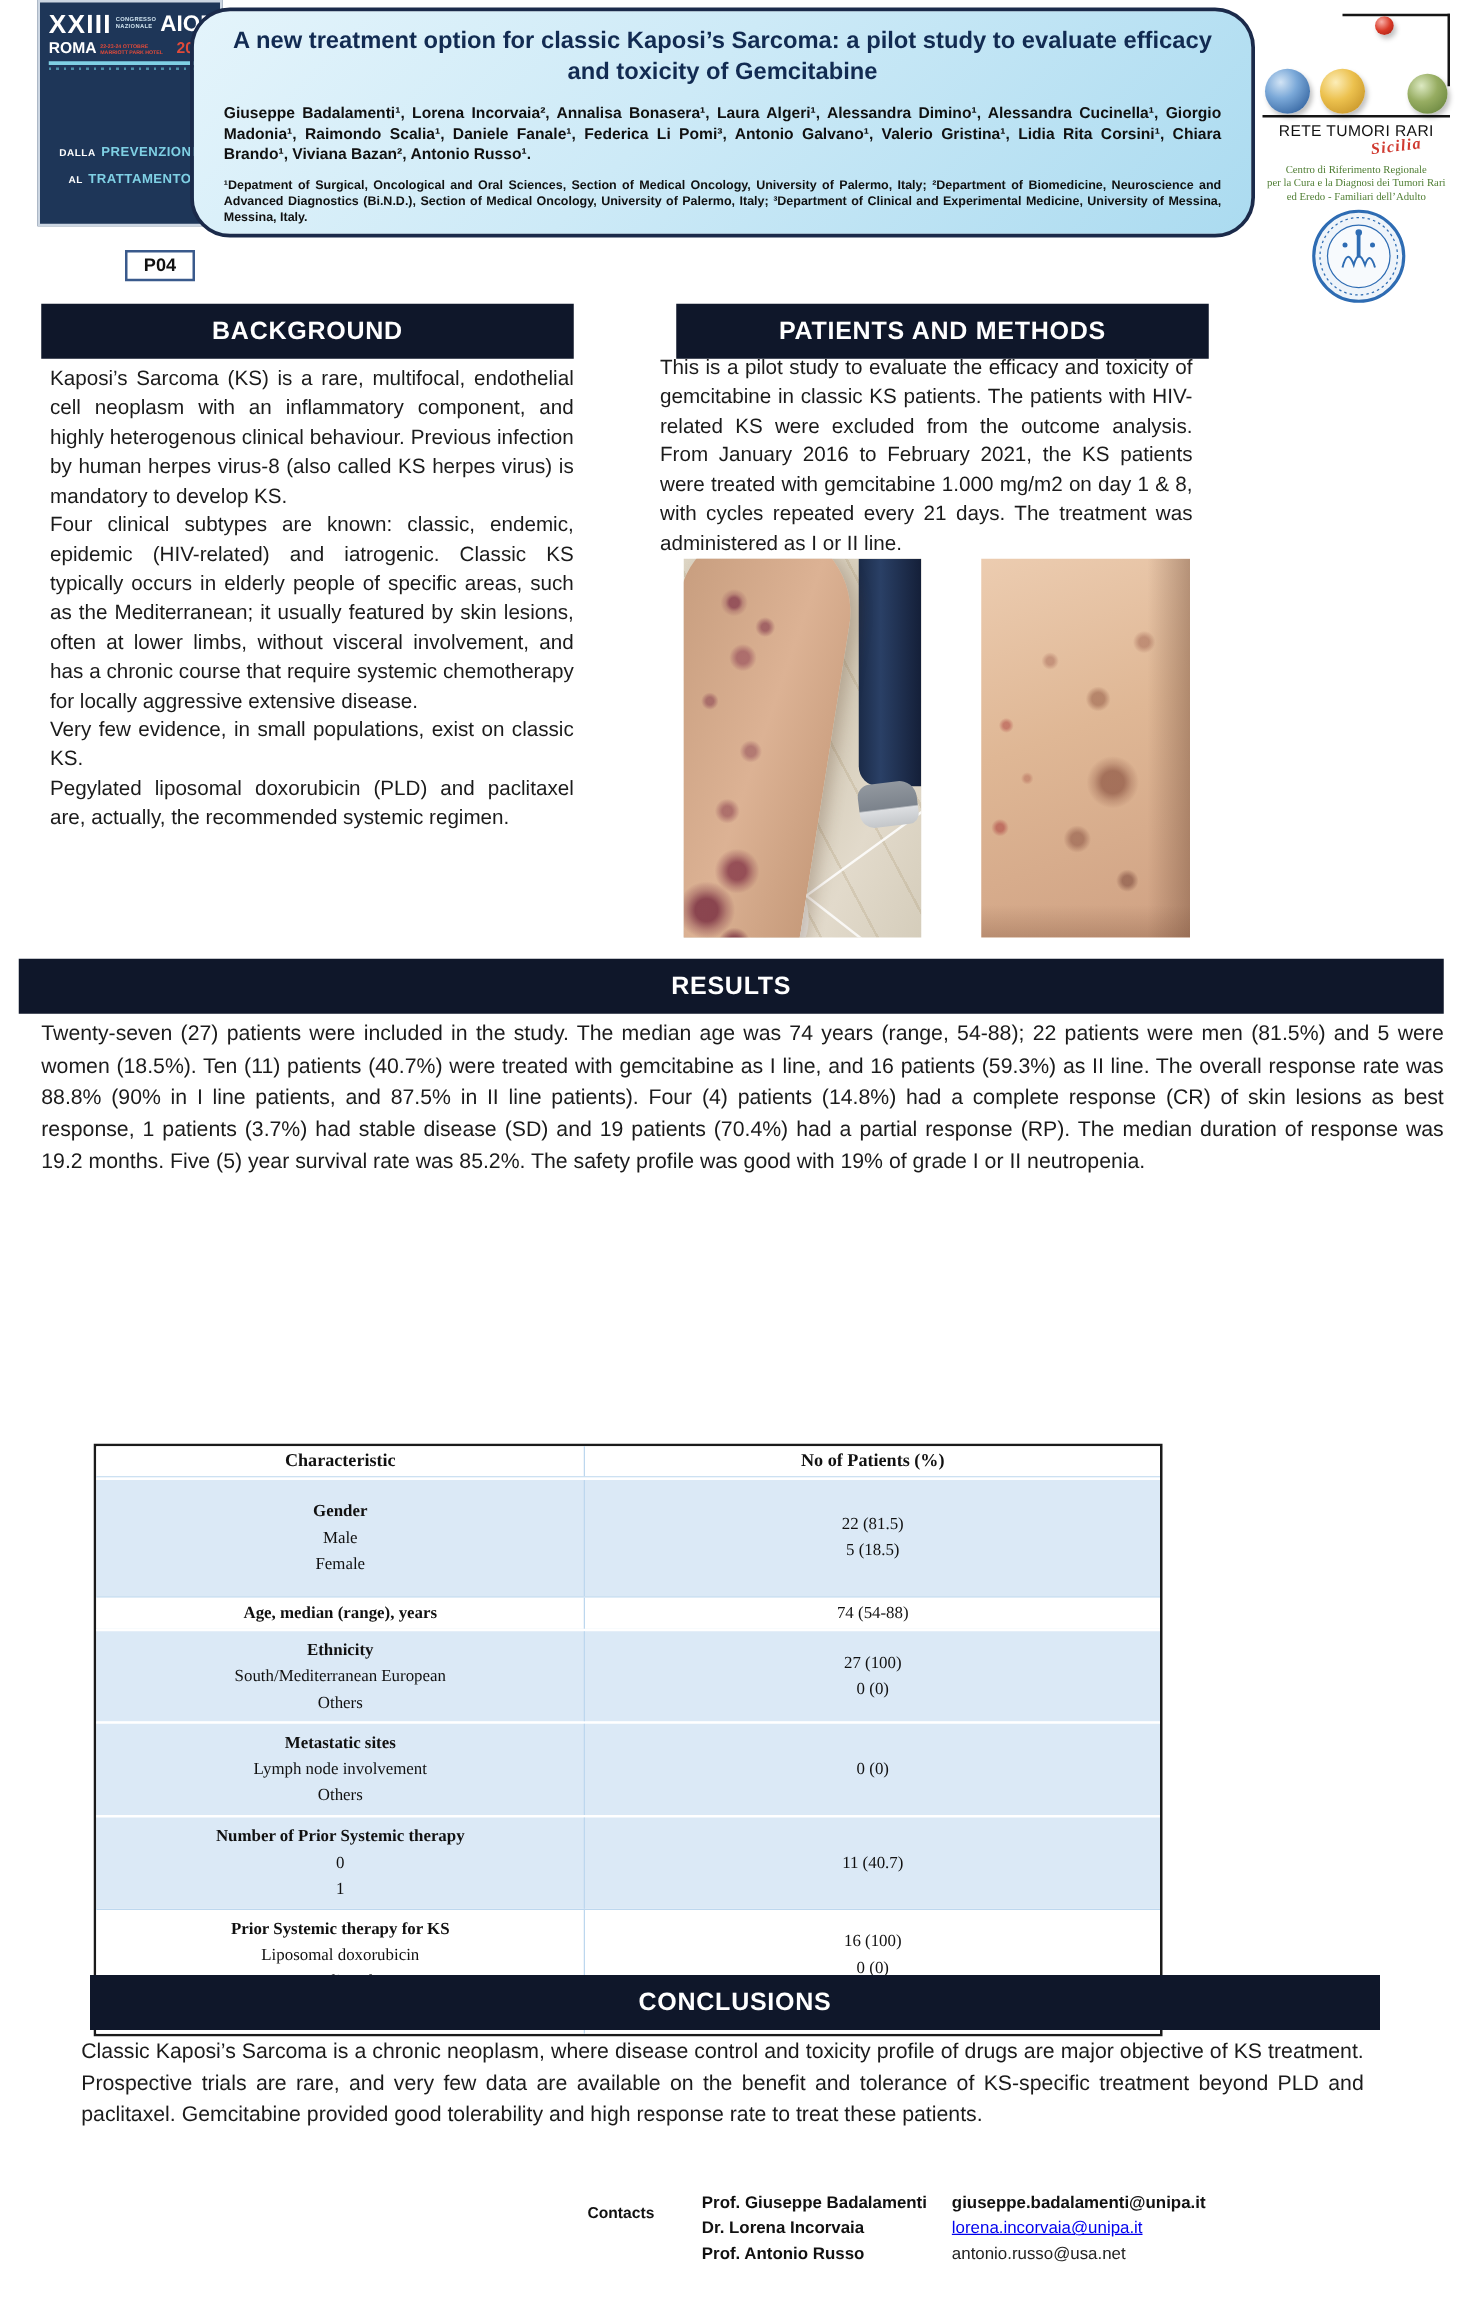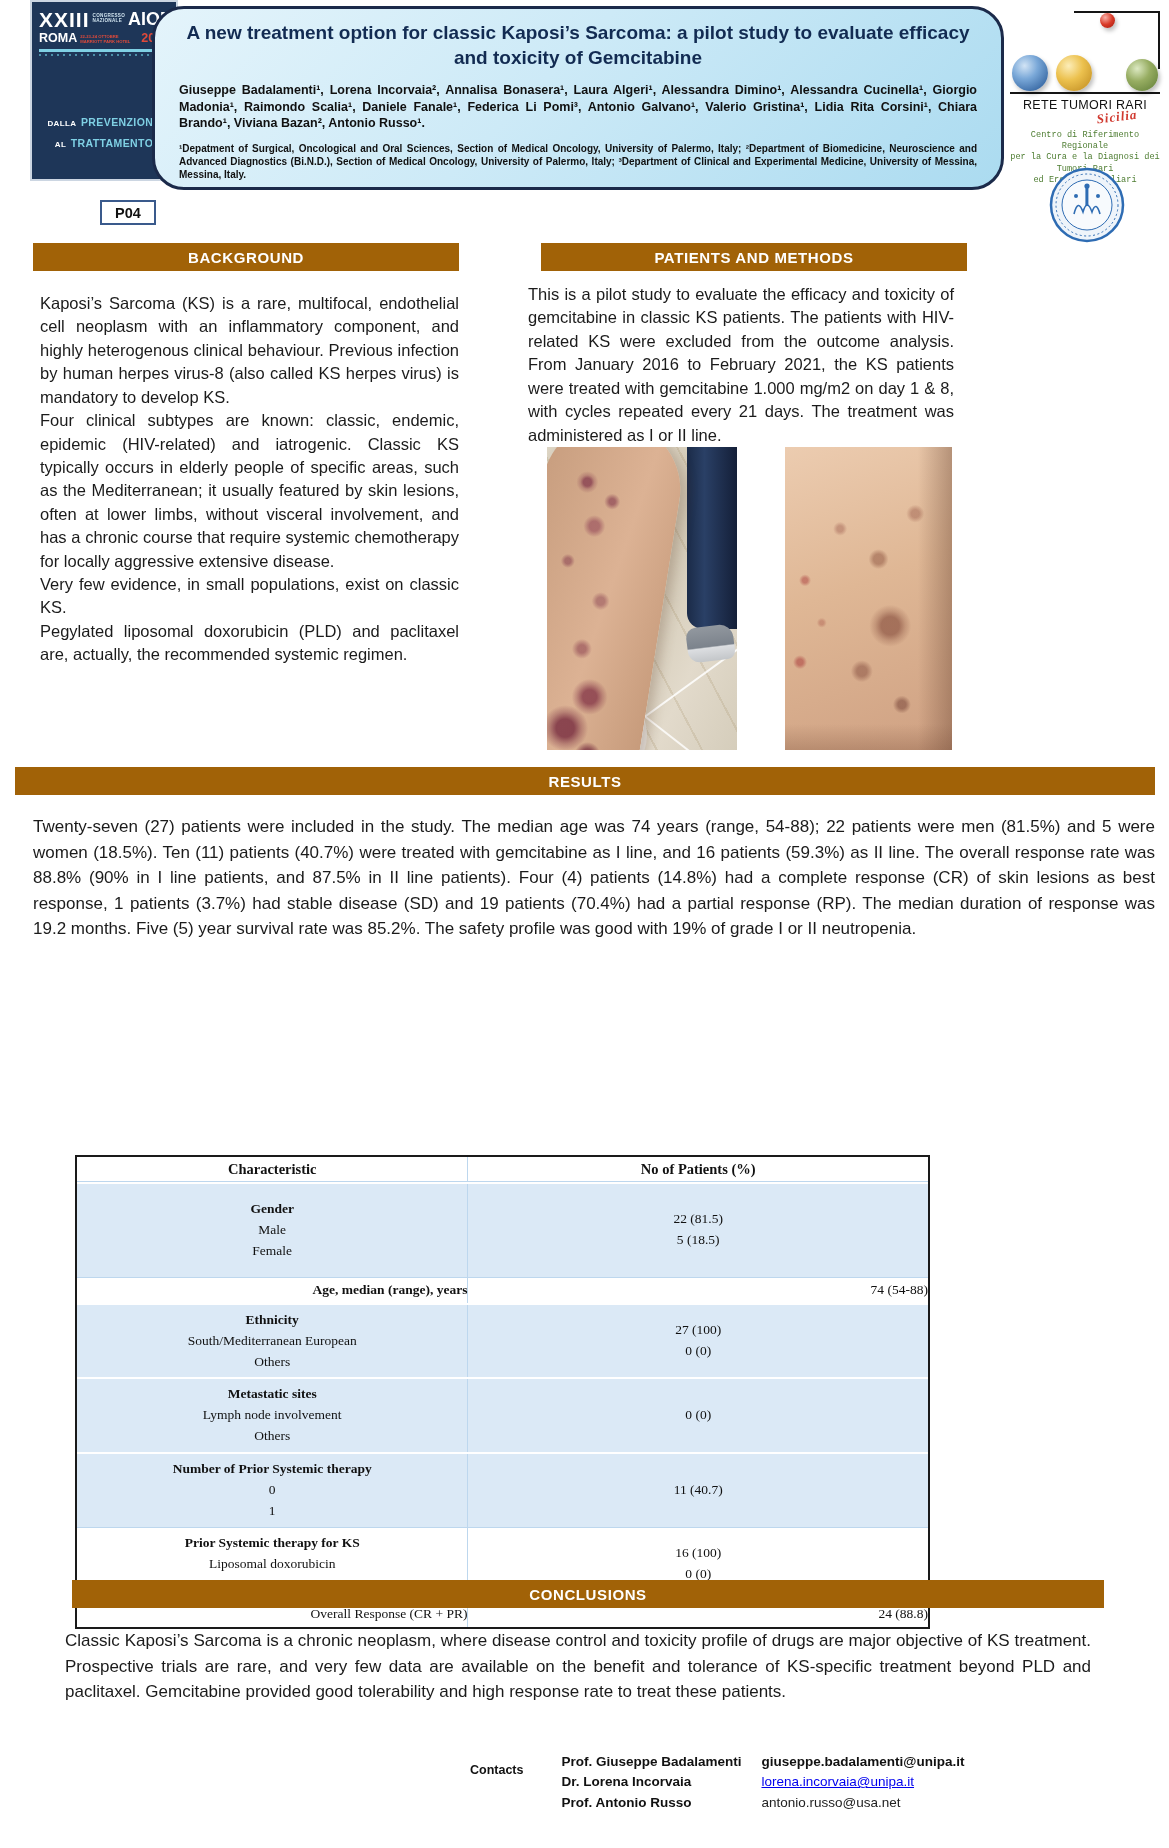--- a/index.html
+++ b/index.html
@@ -57,27 +57,27 @@
   .s-yellow{ left:48px; bottom:3px; width:36px; height:36px;
     background:radial-gradient(circle at 35% 30%,#fcedb8 0%,#ecc14e 42%,#c8962a 85%); }
   .s-green { right:4px; bottom:3px; width:32px; height:32px;
     background:radial-gradient(circle at 35% 30%,#dce9c2 0%,#97ad62 42%,#6c8840 85%); }
   .s-red   { left:92px; top:5px; width:15px; height:15px;
     background:radial-gradient(circle at 35% 30%,#f8b0a8 0%,#d93a28 50%,#a81f12 92%); }
   .rete-name { font-family:Liberation Sans, sans-serif; font-size:12.5px; letter-spacing:.3px;
     color:#111; margin-top:4px; white-space:nowrap; }
   .rete-sicilia { color:#d03a30; font-style:italic; font-weight:bold; font-family:"Liberation Serif", serif;
     font-size:13px; margin-top:-3px; margin-left:64px; transform:rotate(-7deg); letter-spacing:1px;}
-  .rete-sub { font-family:Liberation Mono, monospace; font-size:8.6px; color:#4e7d32; line-height:1.3; margin-top:5px; }
+  .rete-sub { font-family:Liberation Serif, serif; font-size:8.6px; color:#4e7d32; line-height:1.3; margin-top:5px; }
 
   .seal { position:absolute; left:1048px; top:166px; width:78px; height:78px; }
 
   
-  .bar { position:absolute; height:28px; background:#a16207; color:#fff; font-weight:bold;
-    font-size:15px; letter-spacing:.6px; display:flex; align-items:center; justify-content:center; }
+  .bar { position:absolute; height:44px; background:#0f172a; color:#fff; font-weight:bold;
+    font-size:20px; letter-spacing:.6px; display:flex; align-items:center; justify-content:center; }
   #bar-background  { left:33px;  top:243px; width:426px; }
   #bar-methods     { left:525px; top:243px; width:426px;margin-left:16px; }
   #bar-results     { left:15px;  top:767px; width:1140px; }
   #bar-conclusions { left:72px;  top:1580px; width:1032px; }
 
   
   .jtext { text-align:justify; color:#1b1b1b; }
   #background-text { position:absolute; left:40px; top:292px; width:419px; font-size:16.5px; line-height:1.42; }
   #background-text p { margin:0; }
   #methods-text { position:absolute; left:528px; top:283px; width:426px; font-size:16.5px; line-height:1.42; }
@@ -143,21 +143,21 @@
   .c2 { width:54%; }
   .trow { display:flex; }
   .trow .c1, .trow .c2 { display:flex; flex-direction:column; justify-content:center; text-align:center; }
   .trow.blue  { background:#dbe9f6; border-top:2px solid #ffffff; }
   .trow.white { background:#ffffff; border-top:1px solid #bdd7ee; }
   .trow:first-of-type { border-top:none; }
   .tline { font-size:13.5px; line-height:1.55; }
   .gline { font-weight:bold; }
   .pad-xl .c1, .pad-xl .c2 { padding:15px 0; }
   .pad-md .c1, .pad-md .c2 { padding:5px 0; }
-  .pad-sm .c1, .pad-sm .c2 { padding:2px 0;align-items:flex-end; }
+  .pad-sm .c1, .pad-sm .c2 { padding:2px 0; }
 
   
   .contacts { position:absolute; left:470px; top:1752px; display:flex; gap:38px; }
   .contacts-label { font-weight:bold; font-size:12.5px; color:#111; margin-top:11px; }
   .contact-rows { display:flex; flex-direction:column; }
   .crow { display:flex; font-size:13.5px; line-height:1.5; }
   .cname { font-weight:bold; width:200px; color:#111; }
   .email-bold { font-weight:bold; color:#111; }
   .email-link { color:#0000ee; text-decoration:underline; }
   .email-plain { color:#222; }

